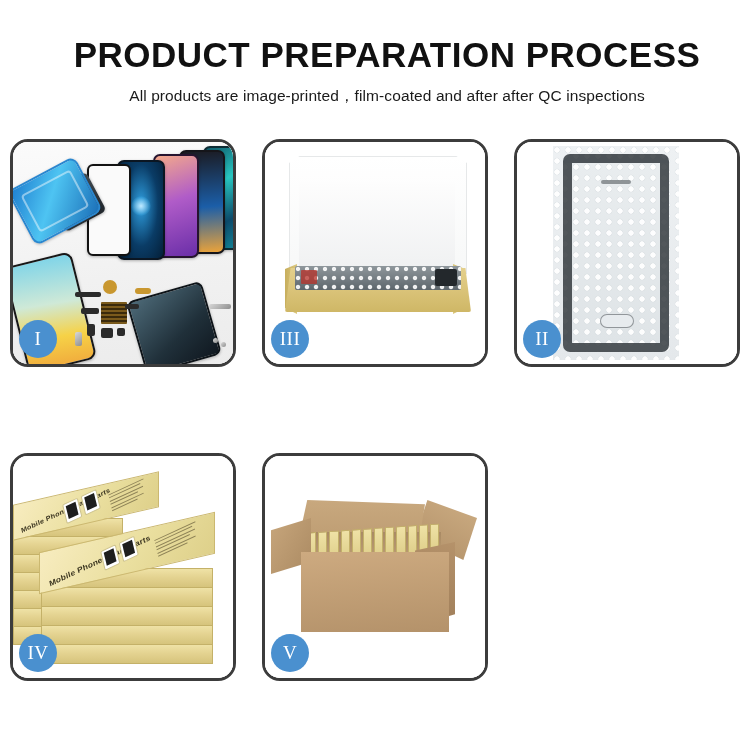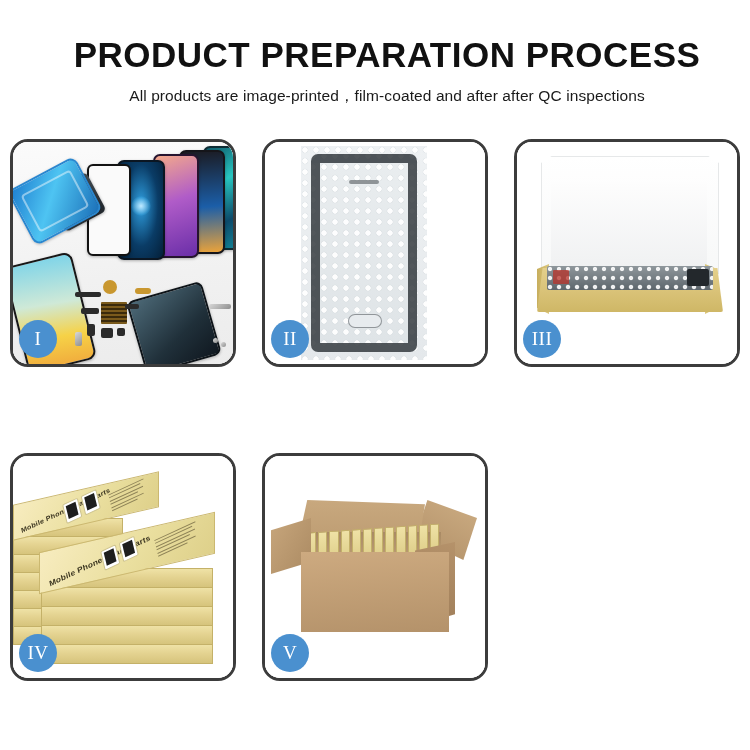--- a/index.html
+++ b/index.html
@@ -360,41 +360,41 @@
         <div class="pt silver" style="left:196px;top:162px;width:22px;height:5px;"></div>
         <div class="pt silver circle" style="left:200px;top:196px;width:5px;height:5px;"></div>
         <div class="pt silver circle" style="left:208px;top:200px;width:5px;height:5px;"></div>
       </div>
     </div>
     <div class="badge">I</div>
   </div>
 
   <div class="panel">
     <div class="panel-photo">
-      <div class="p2-white"></div>
-      <div class="p2-sheet"></div>
-      <div class="p2-glass">
-        <div class="p2-spk"></div>
-        <div class="p2-home"></div>
-      </div>
-    </div>
-    <div class="badge">II</div>
-  </div>
-
-  <div class="panel">
-    <div class="panel-photo">
       <div class="p3-bg"></div>
       <div class="p3-lid"></div>
       <div class="p3-foam"></div>
       <div class="p3-flapL"></div>
       <div class="p3-flapR"></div>
       <div class="p3-tray"></div>
       <div class="p3-screen"></div>
     </div>
     <div class="badge">III</div>
+  </div>
+
+  <div class="panel">
+    <div class="panel-photo">
+      <div class="p2-white"></div>
+      <div class="p2-sheet"></div>
+      <div class="p2-glass">
+        <div class="p2-spk"></div>
+        <div class="p2-home"></div>
+      </div>
+    </div>
+    <div class="badge">II</div>
   </div>
 
   <div class="panel">
     <div class="panel-photo">
       <div class="p4-bg"></div>
       <div class="stack">
 
         <div class="bx" style="left:0px;top:36px;width:108px;height:17px;"></div>
         <div class="bx" style="left:0px;top:54px;width:108px;height:17px;"></div>
         <div class="bx" style="left:0px;top:72px;width:108px;height:17px;"></div>

